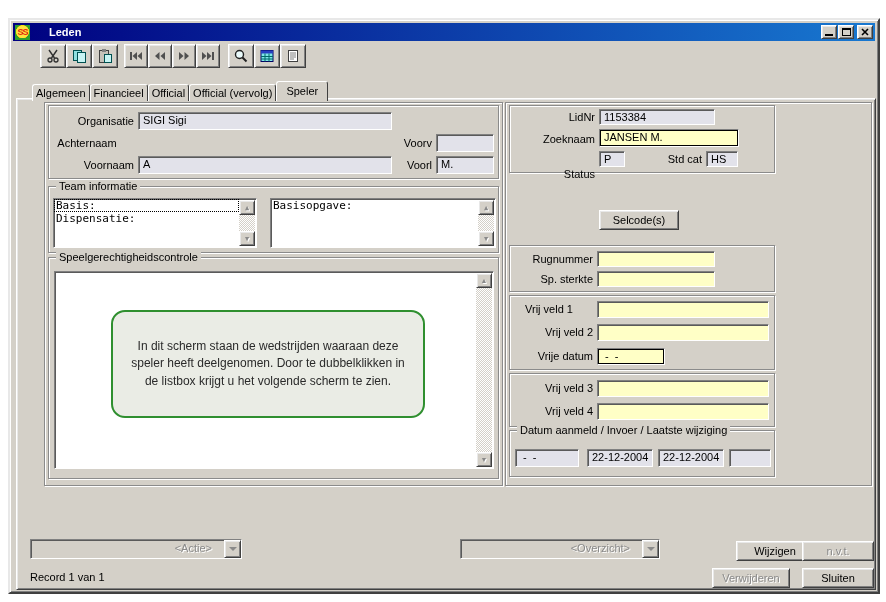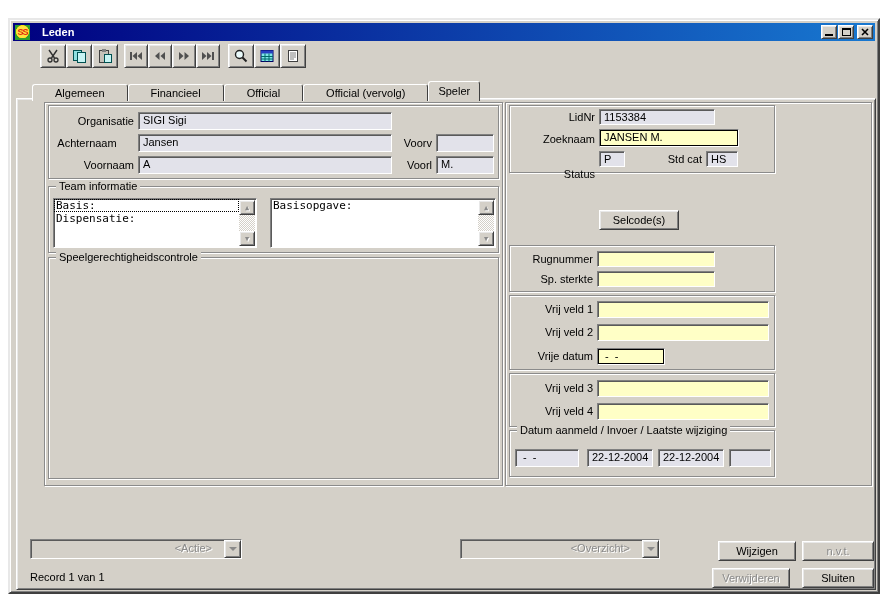--- a/index.html
+++ b/index.html
@@ -6,33 +6,33 @@
     font-family:"Liberation Sans","DejaVu Sans",sans-serif;font-size:11px;color:#000;}
   *{box-sizing:border-box;}
   #window{position:absolute;left:8px;top:18px;width:872px;height:576px;background:#d4d0c8;
     border:2px solid;border-color:#e8e8e8 #404040 #404040 #e8e8e8;box-shadow:inset 1px 1px 0 #fff, inset -1px -1px 0 #808080;}
   
   #titlebar{position:absolute;left:3px;top:3px;right:3px;height:18px;
     background:linear-gradient(to right,#000080,#1878d0);display:flex;align-items:center;padding-left:2px;}
   #app-icon{width:15px;height:15px;display:flex;align-items:center;justify-content:center;
     background:radial-gradient(circle at 50% 45%, #ffe23e 52%, #ffd400 58%, #2f9e2f 60%);
     color:#e02810;font-weight:bold;font-size:9px;letter-spacing:-1px;}
-  #title-text{color:#fff;font-weight:bold;margin-left:12px;}
+  #title-text{color:#fff;font-weight:bold;margin-left:19px;}
   .tb-btn{width:16px;height:14px;background:#d4d0c8;border:1px solid;border-color:#fff #404040 #404040 #fff;
     box-shadow:inset 1px 1px 0 #e8e8e8, inset -1px -1px 0 #808080;display:flex;align-items:flex-end;justify-content:center;position:absolute;top:2px;}
   .glyph-min{width:8px;height:2px;background:#000;margin-bottom:2px;}
   .glyph-max{width:9px;height:8px;border:1px solid #000;border-top-width:2px;margin-bottom:2px;}
   .glyph-close{margin:0 0 2px 0;}
   
   .tool-btn{position:absolute;top:24px;width:26px;height:24px;background:#d4d0c8;
     border:1px solid;border-color:#fff #404040 #404040 #fff;box-shadow:inset 1px 1px 0 #e8e8e8, inset -1px -1px 0 #808080;
     display:flex;align-items:center;justify-content:center;}
   
   #tabs{position:absolute;left:22px;top:61px;height:20px;display:flex;align-items:flex-end;z-index:5;}
-  .tab{height:17px;line-height:16px;padding:0 22px;background:#d4d0c8;border:1px solid;
+  .tab{height:17px;line-height:16px;padding:0 3px;background:#d4d0c8;border:1px solid;
     border-color:#fff #404040 #d4d0c8 #fff;border-bottom:none;border-radius:3px 3px 0 0;position:relative;}
   .tab.active{height:20px;line-height:19px;padding:0 9px;z-index:6;}
   #main-panel{position:absolute;left:6px;top:78px;width:860px;height:492px;background:#d4d0c8;
     border:1px solid;border-color:#fff #404040 #404040 #fff;box-shadow:inset 1px 1px 0 #e8e8e8, inset -1px -1px 0 #808080;z-index:1;}
   
   .groupbox{position:absolute;border:1px solid #8b8b8b;box-shadow:1px 1px 0 #fff, inset 1px 1px 0 #ffffff;z-index:2;}
   .legend{position:absolute;top:-7px;left:7px;background:#d4d0c8;padding:0 3px;line-height:13px;white-space:nowrap;}
   
   .field{position:absolute;border:1px solid;border-color:#808080 #fff #fff #808080;
     box-shadow:inset 1px 1px 0 #5a5a5a;background:#e2e2ea;padding:1px 0 0 4px;white-space:pre;overflow:hidden;z-index:3;}
@@ -166,21 +166,20 @@
   </div>
 
   <div id="main-panel"></div>
 
   <div class="groupbox" style="left:34px;top:82px;width:459px;height:384px;"></div>
 
   <div class="groupbox" style="left:38px;top:85px;width:451px;height:74px;"></div>
   <div class="lbl" style="left:30px;top:95px;width:94px;">Organisatie</div>
   <div class="field" style="left:128px;top:92px;width:254px;height:18px;">SIGI Sigi</div>
   <div class="lbl" style="left:30px;top:117px;width:94px;text-align:center;">Achternaam</div>
-  <div class="field" style="left:128px;top:114px;width:254px;height:18px;">Jansen</div>
   <div class="lbl" style="left:378px;top:117px;width:44px;">Voorv</div>
   <div class="field" style="left:426px;top:114px;width:58px;height:18px;"></div>
   <div class="lbl" style="left:30px;top:139px;width:94px;">Voornaam</div>
   <div class="field" style="left:128px;top:136px;width:254px;height:18px;">A</div>
   <div class="lbl" style="left:378px;top:139px;width:44px;">Voorl</div>
   <div class="field" style="left:426px;top:136px;width:58px;height:18px;">M.</div>
 
   <div class="groupbox" style="left:38px;top:166px;width:451px;height:67px;">
     <span class="legend">Team informatie</span>
   </div>
@@ -195,20 +194,27 @@
   <div class="listbox mono" style="left:260px;top:178px;width:226px;height:50px;">
     <div class="li" style="margin-right:17px;">Basisopgave:</div>
     <div class="vsb">
       <div class="sb-btn">▲</div>
       <div class="sb-btn">▼</div>
     </div>
   </div>
 
   <div class="groupbox" style="left:38px;top:237px;width:451px;height:222px;">
     <span class="legend">Speelgerechtigheidscontrole</span>
+  </div>
+  <div class="listbox" style="left:44px;top:251px;width:440px;height:198px;">
+    <div id="bubble" style="left:56px;top:38px;width:314px;height:108px;">In dit scherm staan de wedstrijden waaraan deze speler heeft deelgenomen. Door te dubbelklikken in de listbox krijgt u het volgende scherm te zien.</div>
+    <div class="vsb">
+      <div class="sb-btn">▲</div>
+      <div class="sb-btn">▼</div>
+    </div>
   </div>
 
   <div class="groupbox" style="left:495px;top:82px;width:367px;height:384px;"></div>
 
   <div class="groupbox" style="left:499px;top:85px;width:266px;height:68px;"></div>
   <div class="lbl" style="left:505px;top:91px;width:80px;">LidNr</div>
   <div class="field" style="left:589px;top:89px;width:116px;height:16px;">1153384</div>
   <div class="lbl" style="left:505px;top:113px;width:80px;">Zoeknaam</div>
   <div class="field yellow focusblack" style="left:589px;top:109px;width:140px;height:18px;">JANSEN M.</div>
   <div class="lbl" style="left:505px;top:148px;width:80px;">Status</div>
@@ -218,21 +224,21 @@
 
   <div class="btn" style="left:589px;top:190px;width:80px;height:20px;line-height:18px;">Selcode(s)</div>
 
   <div class="groupbox" style="left:499px;top:225px;width:266px;height:47px;"></div>
   <div class="lbl" style="left:495px;top:233px;width:88px;">Rugnummer</div>
   <div class="field yellow" style="left:587px;top:231px;width:118px;height:16px;"></div>
   <div class="lbl" style="left:495px;top:253px;width:88px;">Sp. sterkte</div>
   <div class="field yellow" style="left:587px;top:251px;width:118px;height:16px;"></div>
 
   <div class="groupbox" style="left:499px;top:275px;width:266px;height:75px;"></div>
-  <div class="lbl" style="left:495px;top:283px;width:88px;">Vrij veld 1</div>
+  <div class="lbl" style="left:495px;top:283px;width:88px;text-align:center;">Vrij veld 1</div>
   <div class="field yellow" style="left:587px;top:281px;width:172px;height:17px;"></div>
   <div class="lbl" style="left:495px;top:306px;width:88px;">Vrij veld 2</div>
   <div class="field yellow" style="left:587px;top:304px;width:172px;height:17px;"></div>
   <div class="lbl" style="left:495px;top:330px;width:88px;">Vrije datum</div>
   <div class="field yellow focusblack" style="left:587px;top:328px;width:68px;height:17px;"> -  - </div>
 
   <div class="groupbox" style="left:499px;top:353px;width:266px;height:54px;"></div>
   <div class="lbl" style="left:495px;top:362px;width:88px;">Vrij veld 3</div>
   <div class="field yellow" style="left:587px;top:360px;width:172px;height:17px;"></div>
   <div class="lbl" style="left:495px;top:385px;width:88px;">Vrij veld 4</div>
@@ -251,19 +257,19 @@
     <span class="cbtn">
         <span class="tri"></span>
       </span>
   </div>
   <div class="combo disabled" style="left:450px;top:519px;width:200px;height:20px;">
     <span class="ctext">&lt;Overzicht&gt;</span>
     <span class="cbtn">
         <span class="tri"></span>
       </span>
   </div>
-  <div class="btn" style="left:708px;top:521px;width:78px;height:20px;line-height:18px;">Wijzigen</div>
+  <div class="btn" style="left:726px;top:521px;width:78px;height:20px;line-height:18px;">Wijzigen</div>
   <div class="btn disabled" style="left:792px;top:521px;width:72px;height:20px;line-height:18px;">n.v.t.</div>
   <div class="btn disabled" style="left:702px;top:548px;width:78px;height:20px;line-height:18px;">Verwijderen</div>
   <div class="btn" style="left:792px;top:548px;width:72px;height:20px;line-height:18px;">Sluiten</div>
   <div id="record-status">Record 1 van 1</div>
 
 </div>
 
 </body></html>

